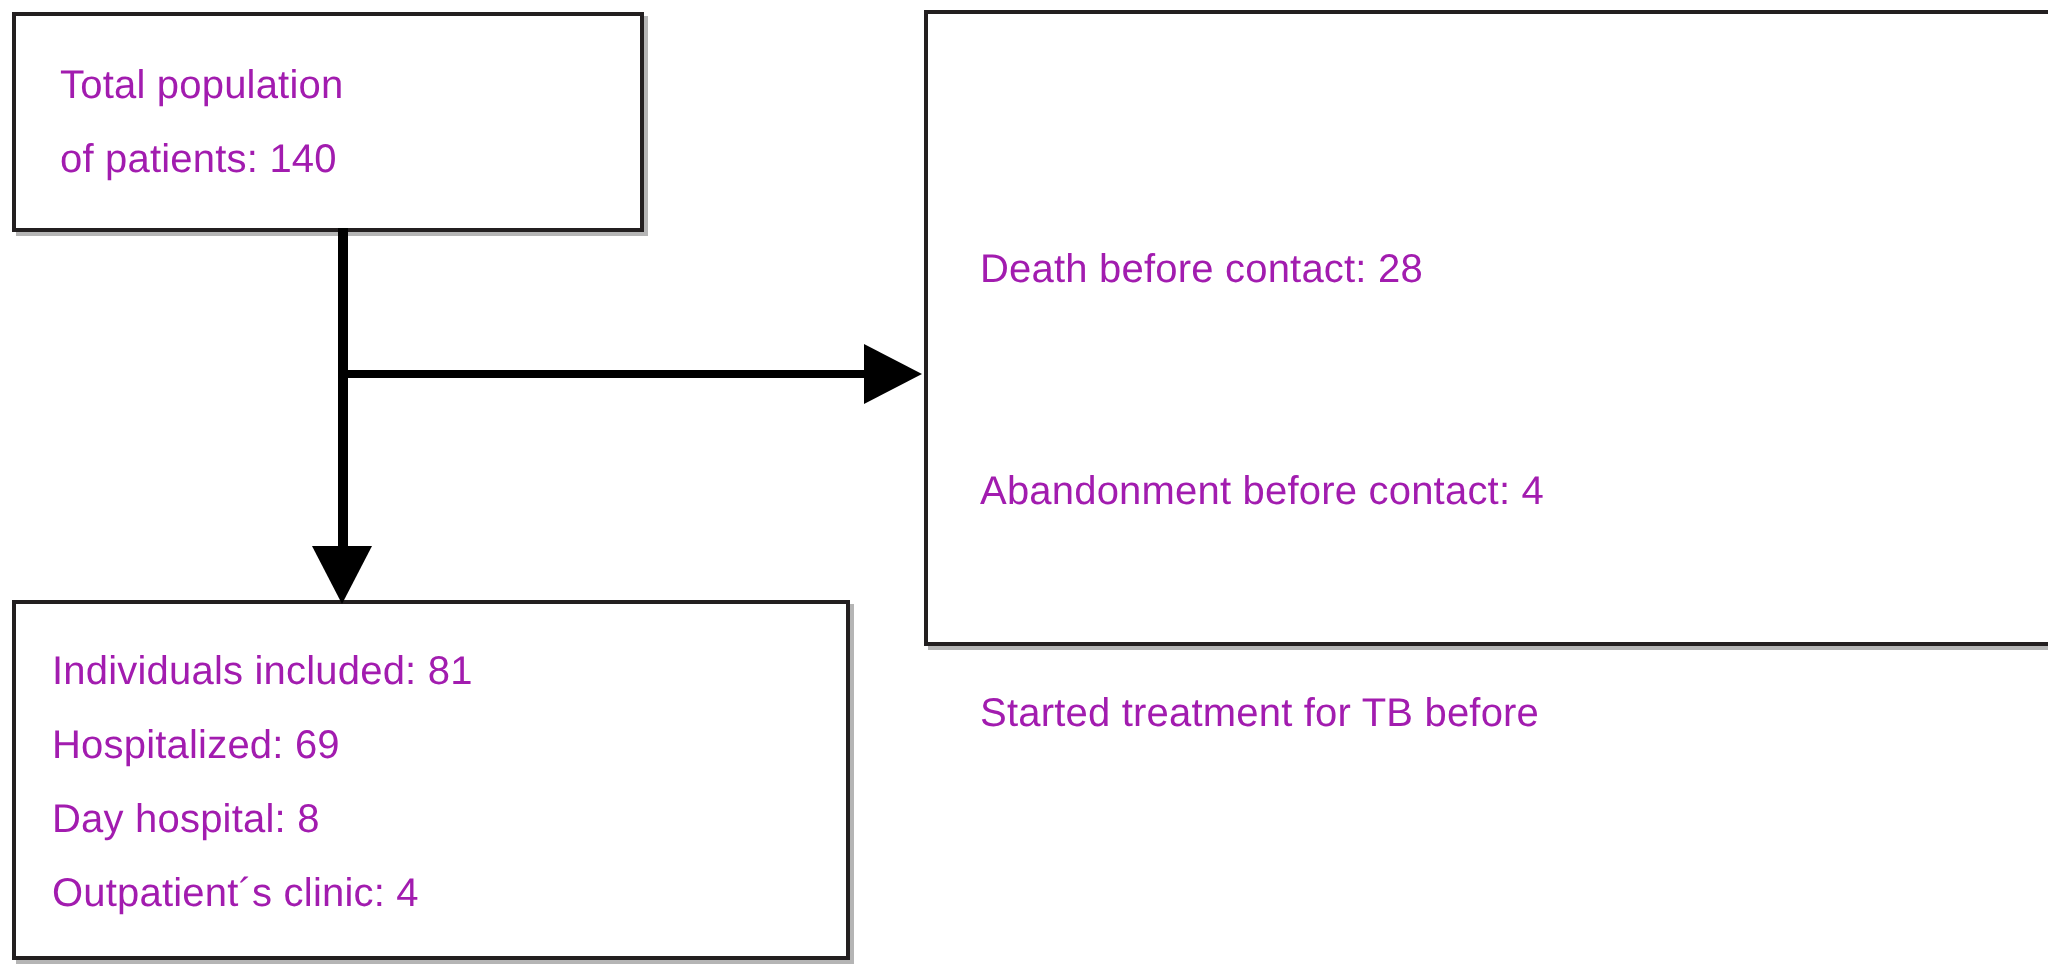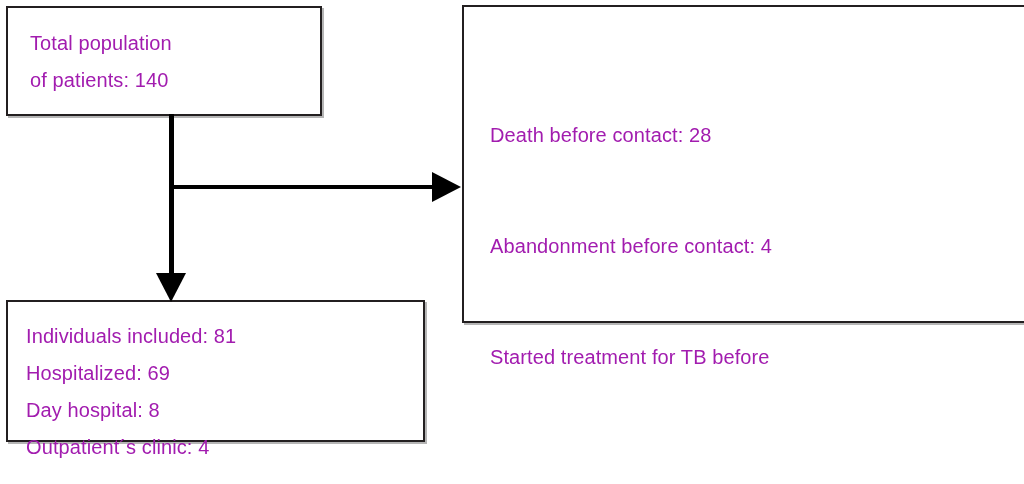--- a/index.html
+++ b/index.html
@@ -50,21 +50,21 @@
     height: 318px;
   }
   #node-excluded .node-text {
     left: 26px;
     top: 36px;
   }
   #node-included {
     left: 6px;
     top: 300px;
     width: 419px;
-    height: 142px;
+    height: 180px;
   }
   #node-included .node-text {
     left: 18px;
     top: 16px;
   }
   #node-denial {
     left: 702px;
     top: 348px;
     width: 314px;
     height: 94px;

